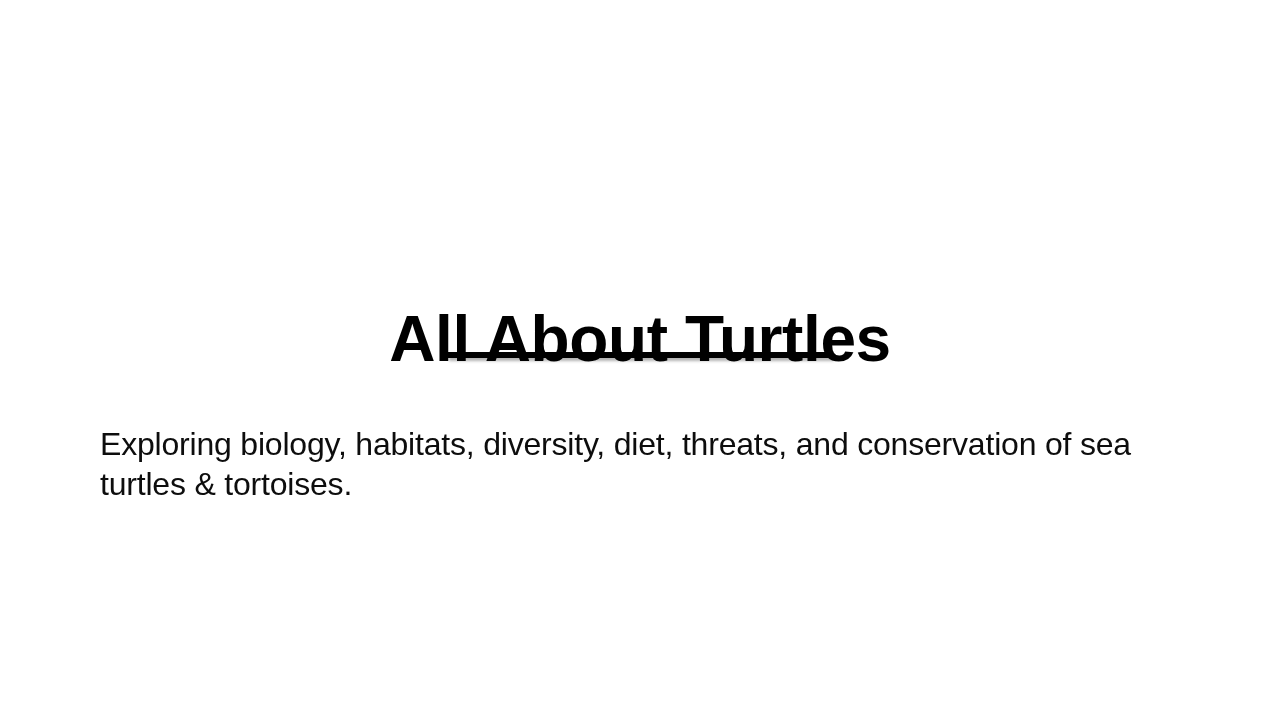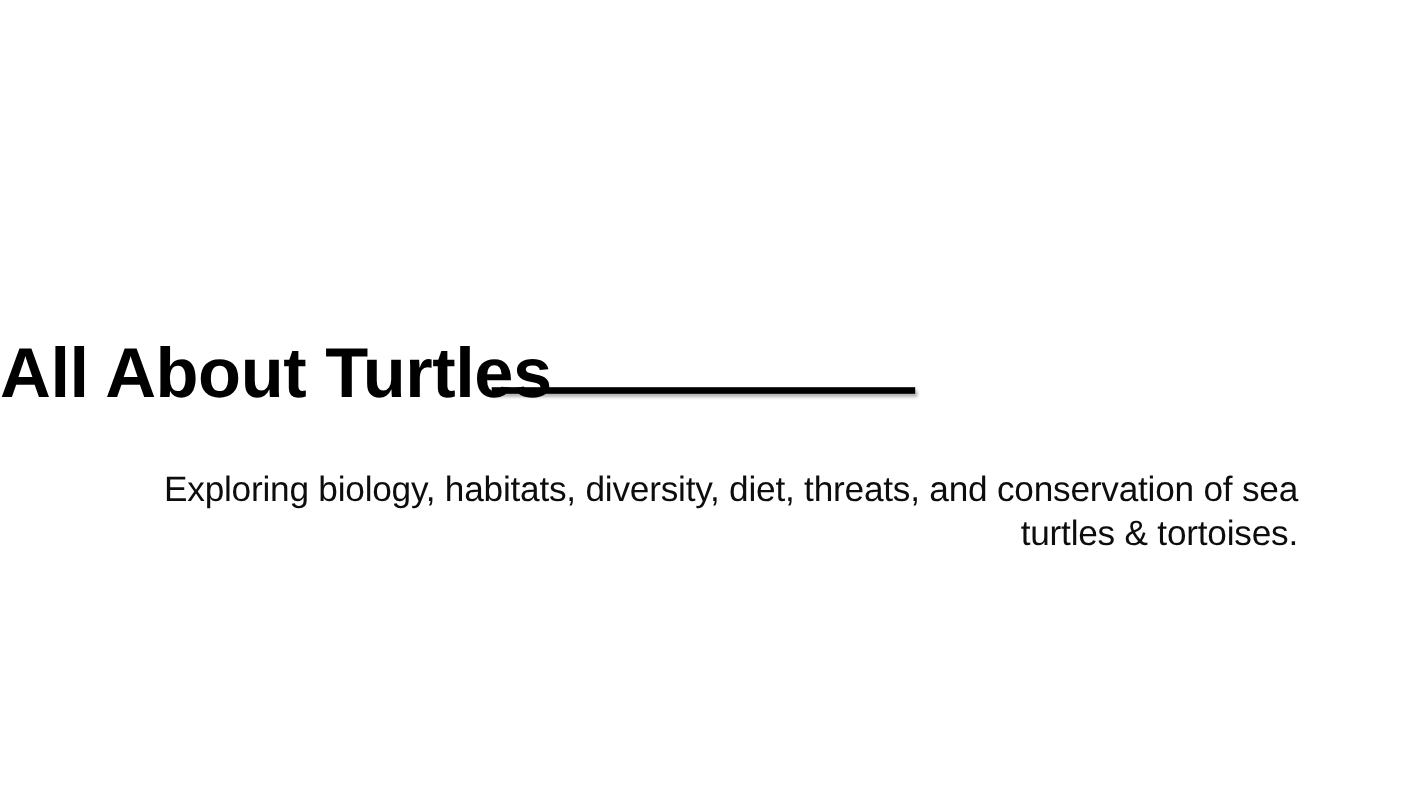--- a/index.html
+++ b/index.html
@@ -34,21 +34,21 @@
     flex-direction: column;
     align-items: center;
     justify-content: flex-start;
   }
 
   .slide-title {
     position: absolute;
     left: 0;
     top: 258px;
     width: 1280px;
-    text-align: left;
+    text-align: center;
     font-family: "Liberation Sans", sans-serif;
     font-size: 64px;
     line-height: 76px;
     font-weight: 700;
     letter-spacing: -0.4px;
     color: #000000;
     white-space: nowrap;
   }
 
   .title-divider {
@@ -59,21 +59,21 @@
     height: 6px;
     background: #000000;
     box-shadow: 2px 3px 3px rgba(0, 0, 0, 0.30);
   }
 
   .slide-subtitle {
     position: absolute;
     left: 100px;
     top: 392px;
     width: 1080px;
-    text-align: right;
+    text-align: left;
     font-family: "Liberation Sans", sans-serif;
     font-size: 32px;
     line-height: 40px;
     font-weight: 400;
     letter-spacing: -0.2px;
     color: #0d0d0d;
   }
 </style>
 </head>
 <body>

